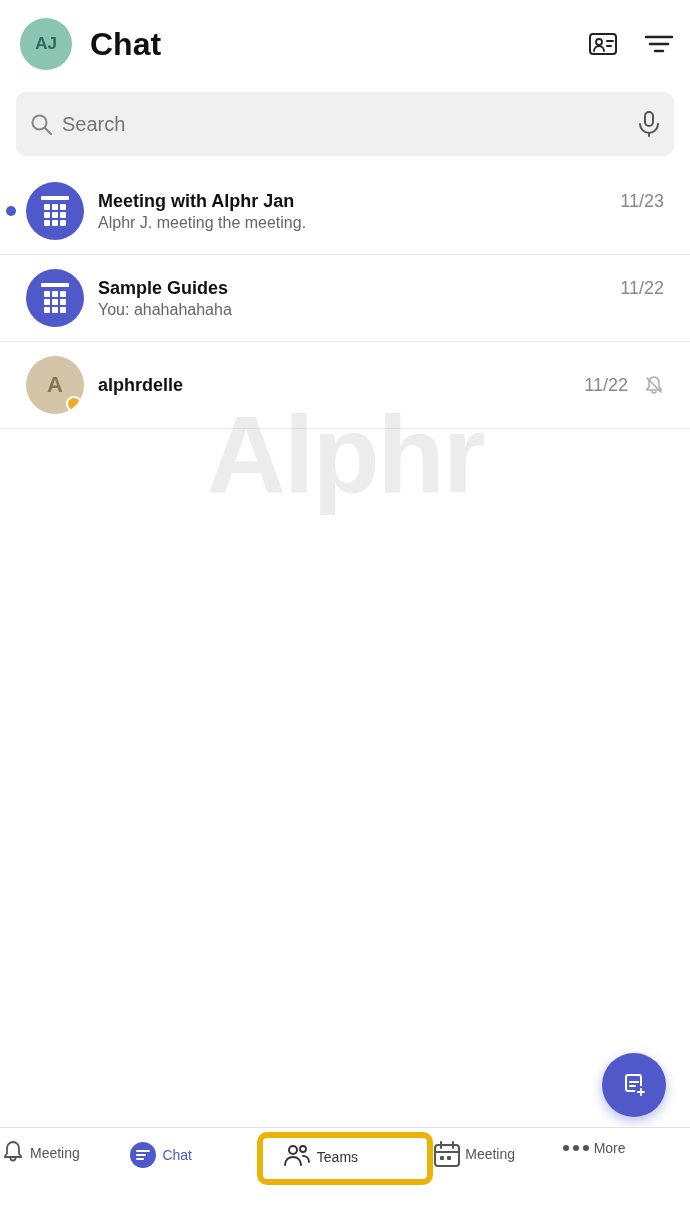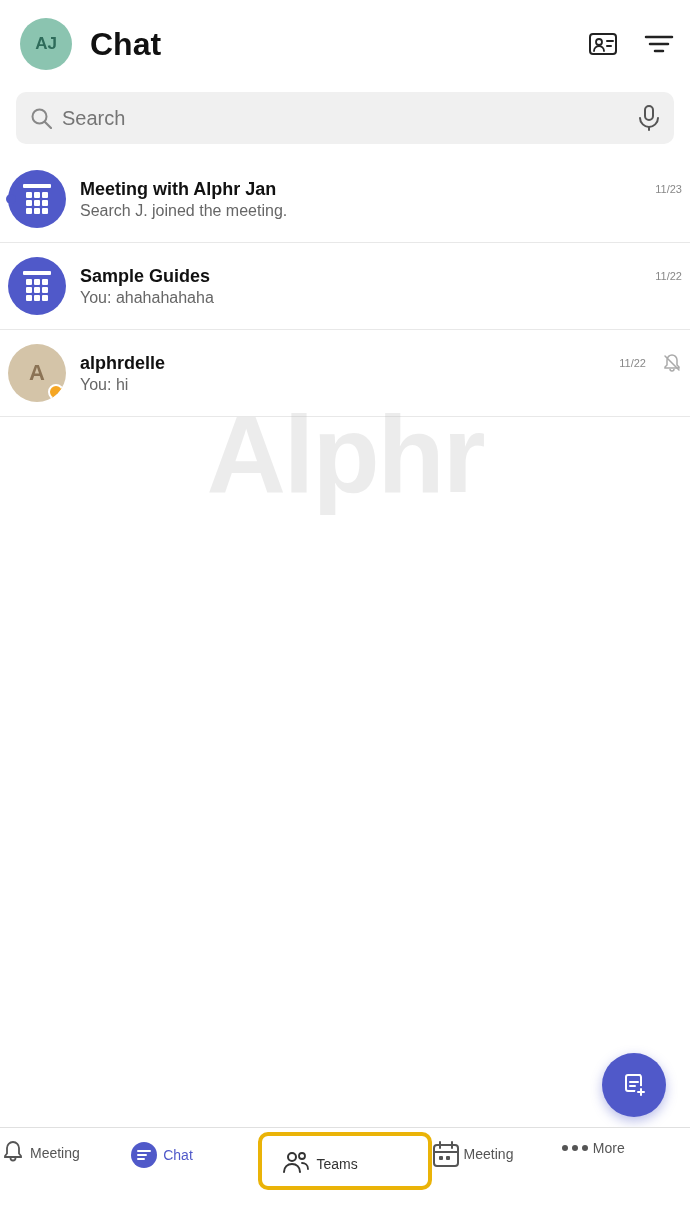--- a/index.html
+++ b/index.html
@@ -55,21 +55,21 @@
     }
 
     
     .search-bar {
       display: flex;
       align-items: center;
       margin: 8px 16px 12px 16px;
       background: #f0f0f0;
       border-radius: 10px;
       padding: 0 14px;
-      height: 52px;
+      height: 64px;
     }
     .search-icon-wrap {
       color: #888;
       margin-right: 10px;
       font-size: 20px;
     }
     .search-input {
       flex: 1;
       background: transparent;
       border: none;
@@ -84,21 +84,21 @@
       margin-left: 8px;
     }
 
     
     .chat-list {
       margin-top: 6px;
     }
     .chat-item {
       display: flex;
       align-items: center;
-      padding: 14px 8px;
+      padding: 14px 26px;
       border-bottom: 1px solid #e8e8e8;
       position: relative;
       cursor: pointer;
     }
 
     .unread-dot {
       width: 10px;
       height: 10px;
       border-radius: 50%;
       background: #5059c9;
@@ -159,21 +159,21 @@
       font-weight: 700;
       color: #111;
       white-space: nowrap;
       overflow: hidden;
       text-overflow: ellipsis;
     }
     .chat-name.unread {
       font-weight: 700;
     }
     .chat-time {
-      font-size: 11px;
+      font-size: 18px;
       color: #888;
       flex-shrink: 0;
       margin-left: 8px;
     }
     .chat-preview {
       font-size: 16px;
       color: #666;
       margin-top: 2px;
       white-space: nowrap;
       overflow: hidden;
@@ -270,22 +270,22 @@
     .nav-item {
       display: flex;
       flex-direction: row;
       align-items: center;
       gap: 4px;
       flex: 1;
       cursor: pointer;
     }
     .nav-item.active .nav-label { color: #5059c9; }
     .nav-item.teams-active {
-      border: 4px solid #eab308;
-      padding: 14px 18px 8px 18px;
+      border: 6px solid #eab308;
+      padding: 5px 18px 8px 18px;
       border-radius: 10px;
       margin-top: -8px;
     }
     .nav-icon {
       font-size: 24px;
       color: #555;
     }
     .nav-item.active .nav-icon { color: #5059c9; }
     .nav-item.teams-active .nav-icon { color: #333; }
     .nav-label {
@@ -356,21 +356,21 @@
         <div class="cal-dot"></div>
           <div class="cal-dot"></div>
           <div class="cal-dot"></div>
       </div>
     </div>
     <div class="chat-content">
       <div class="chat-name-row">
         <span class="chat-name unread">Meeting with Alphr Jan</span>
         <span class="chat-time">11/23</span>
       </div>
-      <div class="chat-preview">Search J. joined the meeting.</div>
+      <div class="chat-preview">Alphr J. meeting the meeting.</div>
     </div>
   </div>
 
   <div class="chat-item">
     <div class="chat-avatar chat-avatar-calendar">
       <div class="cal-top-bar"></div>
       <div class="cal-icon">
         <div class="cal-dot"></div>
           <div class="cal-dot"></div>
           <div class="cal-dot"></div>
@@ -403,21 +403,20 @@
           <span class="chat-time">11/22</span>
           <span class="muted-icon">
             <svg width="20" height="20" viewBox="0 0 20 20" fill="none">
               <path d="M10 2C7.5 2 5 4 5 7v5l-2 2v1h14v-1l-2-2V7c0-3-2.5-5-5-5z" stroke="#aaa" stroke-width="1.5"></path>
               <line x1="3" y1="3" x2="17" y2="17" stroke="#aaa" stroke-width="1.5" stroke-linecap="round"></line>
               <path d="M8 16c0 1.1.9 2 2 2s2-.9 2-2" stroke="#aaa" stroke-width="1.5"></path>
             </svg>
           </span>
         </div>
       </div>
-      <div class="chat-preview">You:  hi</div>
     </div>
   </div>
 
 </div>
 
 <div class="watermark">
   <span class="watermark-text">Alphr</span>
 </div>
 
 <div class="fab" title="New chat">

